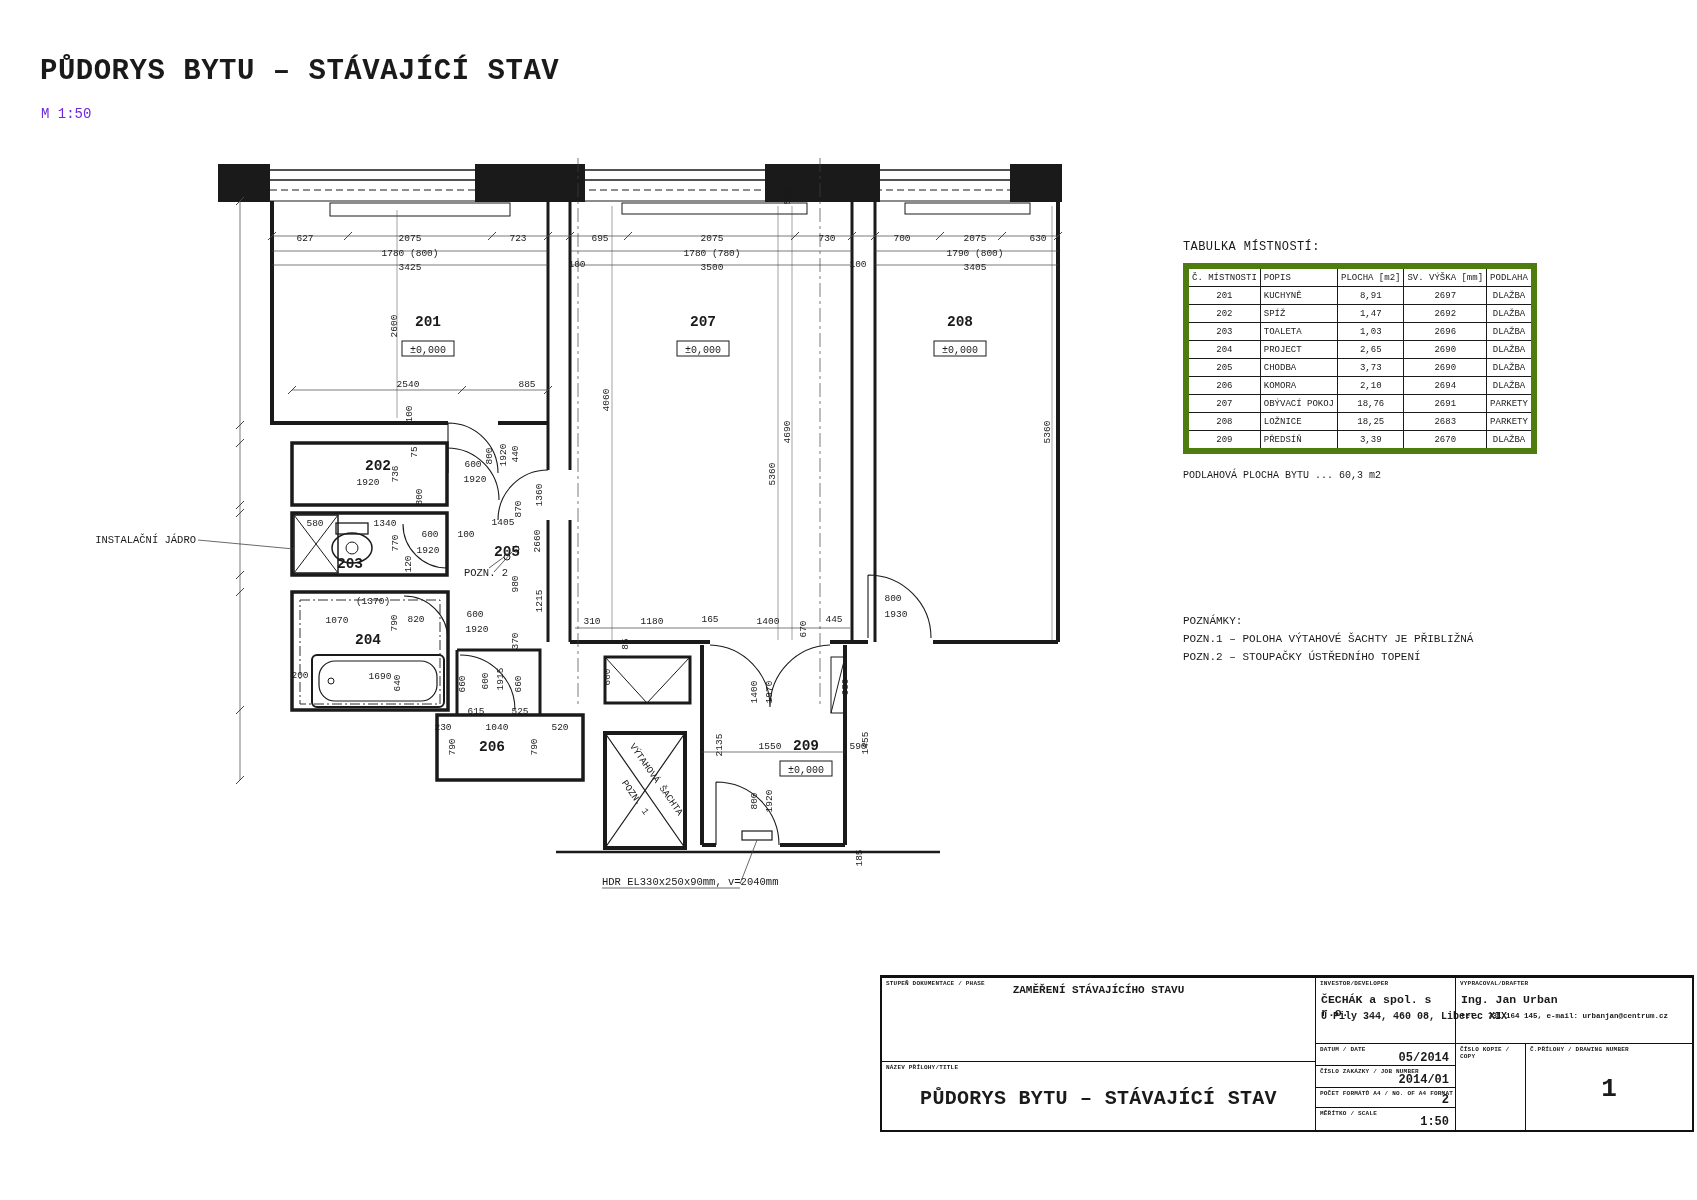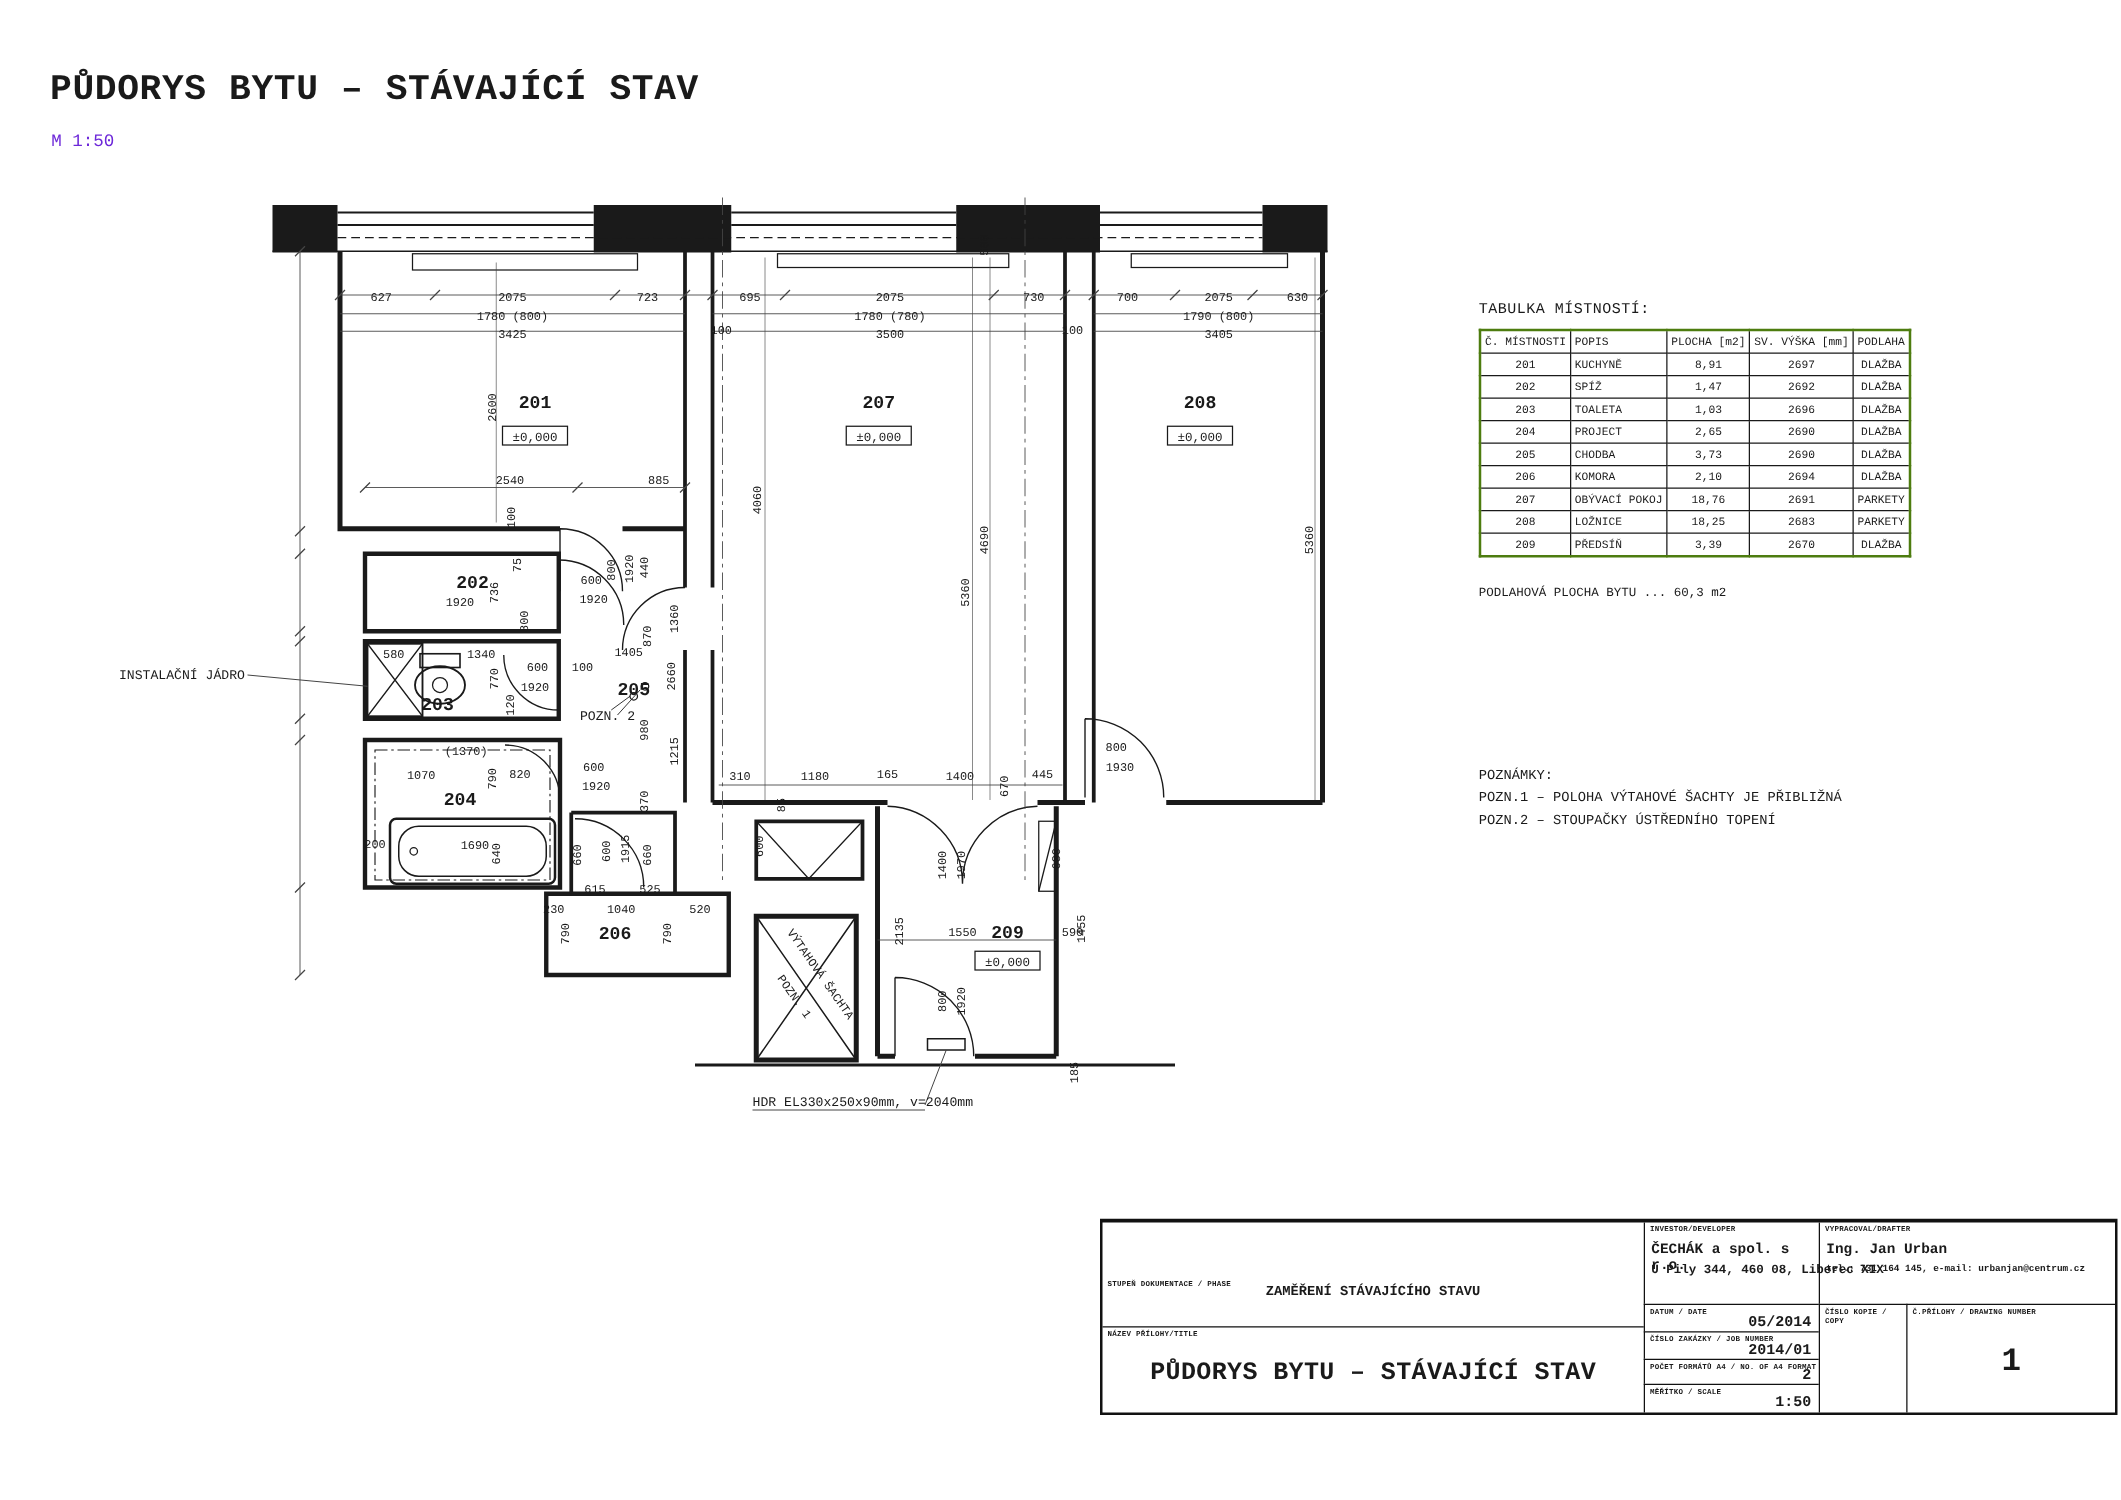--- a/index.html
+++ b/index.html
@@ -4,21 +4,21 @@
 <style>
   html,body{margin:0;padding:0;background:#e8e8e8;}
   .sheet{position:relative;width:1697px;height:1200px;background:#ffffff;overflow:hidden;
          font-family:Liberation Mono, monospace;color:#1a1a1a;}
   .page-title{position:absolute;left:40px;top:55px;font-size:29px;font-weight:bold;letter-spacing:.5px;}
   .page-scale{position:absolute;left:41px;top:106px;font-size:14px;color:#6d28d9;}
   svg.plan{position:absolute;left:0;top:0;width:1697px;height:1200px;}
   
   .table-wrap{position:absolute;left:1183px;top:240px;width:300px;}
   .table-title{font-size:12px;margin-bottom:9px;letter-spacing:.4px;}
-  table.rooms{border-collapse:collapse;border:2px solid #4d7c0f;}
+  table.rooms{border-collapse:collapse;border:6px solid #4d7c0f;}
   table.rooms th,table.rooms td{border:1px solid #1a1a1a;font-size:9px;padding:2px 3px;height:13px;white-space:nowrap;}
   table.rooms th{font-weight:normal;text-align:left;}
   td.c0,td.c2,td.c3,td.c4{text-align:center;}
   td.c1{text-align:left;}
   .area-note{position:absolute;left:1183px;top:470px;font-size:10px;}
   .notes{position:absolute;left:1183px;top:612px;font-size:11px;line-height:18px;}
   
   .tblock{position:absolute;left:880px;top:975px;width:810px;height:152px;border:2px solid #111;border-top-width:3px;font-size:10px;}
   .cell{position:absolute;box-sizing:border-box;border-left:1.5px solid #111;border-top:1.5px solid #111;}
   .cell.nol{border-left:none;}.cell.not{border-top:none;}
@@ -323,21 +323,21 @@
   <div class="area-note">PODLAHOVÁ PLOCHA BYTU ... 60,3 m2</div>
 
   <div class="notes">
     <div>POZNÁMKY:</div>
     <div>POZN.1 – POLOHA VÝTAHOVÉ ŠACHTY JE PŘIBLIŽNÁ</div>
     <div>POZN.2 – STOUPAČKY ÚSTŘEDNÍHO TOPENÍ</div>
   </div>
 
   <div class="tblock">
 
-    <div class="cell nol not" style="left:0;top:0;width:433px;height:23px;margin-top:44px;">
+    <div class="cell nol not" style="left:0;top:0;width:433px;height:23px;">
       <span class="lbl">STUPEŇ DOKUMENTACE / PHASE</span>
       <div class="ctr" style="top:6px;font-size:11px;font-weight:bold;">ZAMĚŘENÍ STÁVAJÍCÍHO STAVU</div>
     </div>
     <div class="cell nol" style="left:0;top:83px;width:433px;height:69px;">
       <span class="lbl">NÁZEV PŘÍLOHY/TITLE</span>
       <div class="ctr big-title" style="top:25px;">PŮDORYS BYTU – STÁVAJÍCÍ STAV</div>
     </div>
 
     <div class="cell not" style="left:433px;top:0;width:140px;height:65px;">
       <span class="lbl">INVESTOR/DEVELOPER</span>

